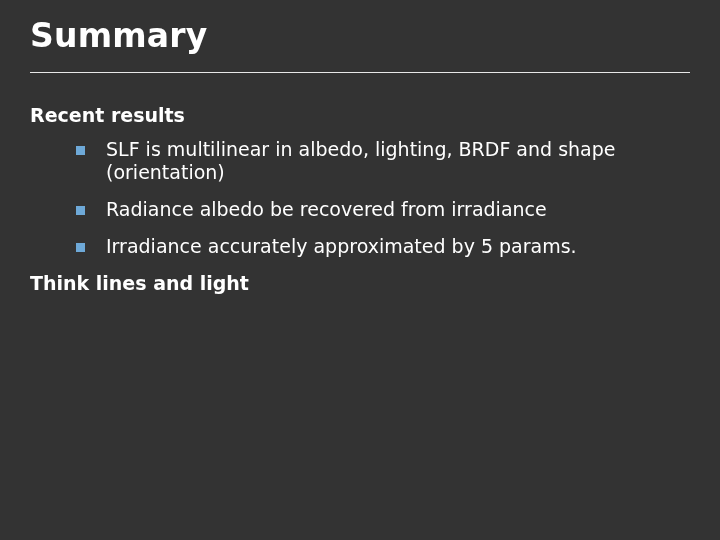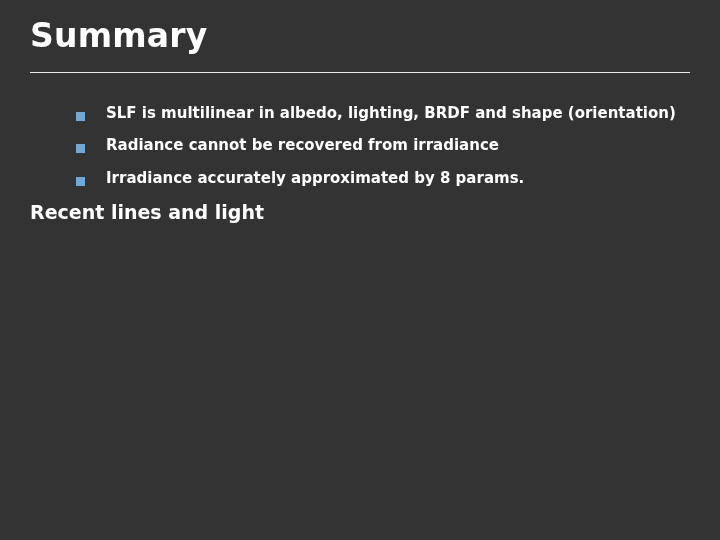--- a/index.html
+++ b/index.html
@@ -51,22 +51,22 @@
   }
   .lvl2-list {
     margin: 0 0 0 0;
     padding: 0;
     list-style: none;
   }
   .lvl2 {
     position: relative;
     padding-left: 76px;
     margin-bottom: 14px;
-    font-size: 15px;
-    font-weight: bold;
+    font-size: 19px;
+    font-weight: normal;
     color: #ffffff;
     line-height: 1.22;
   }
   .lvl2 .bullet {
     position: absolute;
     left: 46px;
     top: 8px;
     width: 9px;
     height: 9px;
     background: #6ea9d8;
@@ -83,32 +83,33 @@
 </head>
 <body>
 
 <div class="slide">
 
   <div class="slide-title">Summary</div>
   <div class="title-rule"></div>
 
   <div class="body">
 
+    <div class="lvl1">Recent results</div>
 
     <ul class="lvl2-list">
       <li class="lvl2">
         <span class="bullet"></span>
         <span>SLF is multilinear in albedo, lighting, BRDF and shape (orientation)</span>
       </li>
       <li class="lvl2">
         <span class="bullet"></span>
-        <span>Radiance cannot be recovered from irradiance</span>
+        <span>Radiance albedo be recovered from irradiance</span>
       </li>
       <li class="lvl2">
         <span class="bullet"></span>
-        <span>Irradiance accurately approximated by 8 params.</span>
+        <span>Irradiance accurately approximated by 5 params.</span>
       </li>
     </ul>
 
-    <div class="closing">Recent lines and light</div>
+    <div class="closing">Think lines and light</div>
 
   </div>
 </div>
 
 </body></html>

